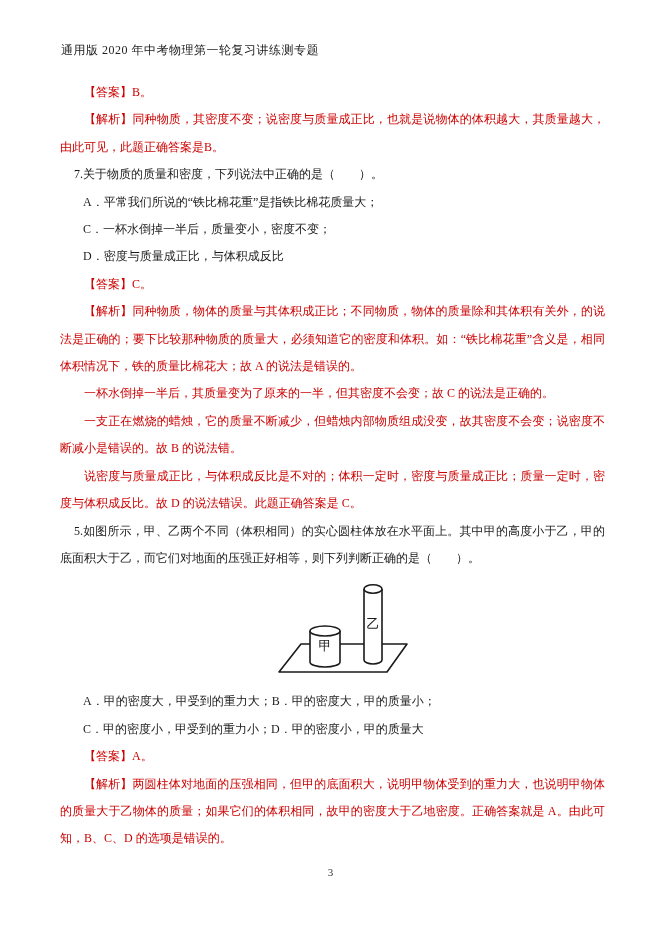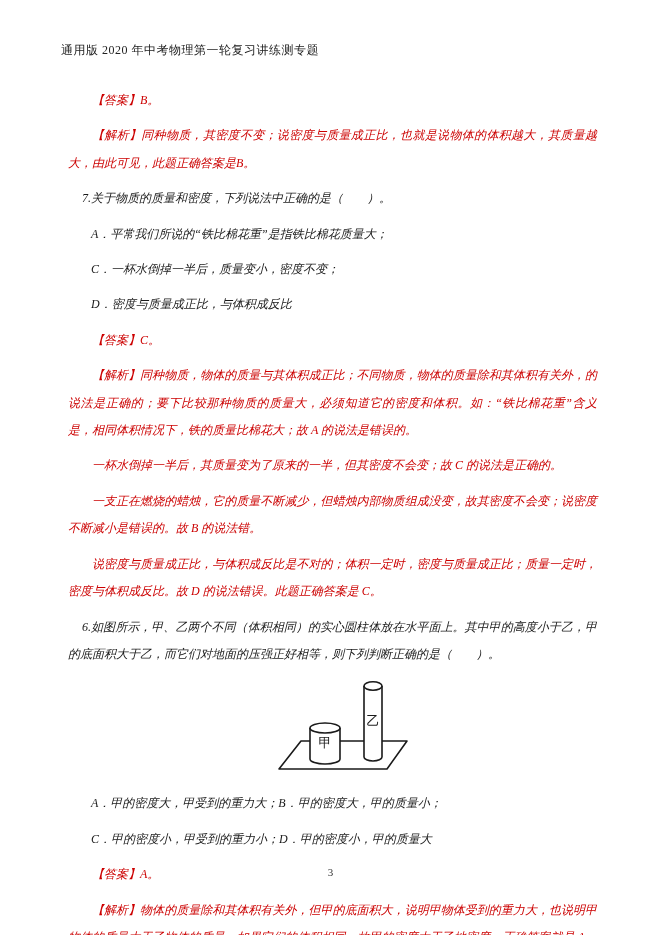--- a/index.html
+++ b/index.html
@@ -20,21 +20,21 @@
   }
   .content {
     position: absolute;
     left: 60px; top: 79px;
     width: 545px;
     font-size: 12px;
     line-height: 27.4px;
     color: #1a1a1a;
     text-align: justify;
   }
-  .content p { margin: 8px; font-style: italic; }
+  .content p { margin: 0; }
   .red { color: #cc0000; }
   .ind24 { text-indent: 24px; }
   .ind23 { text-indent: 23px; }
   .ind14 { text-indent: 14px; }
   .figure-wrap {
     margin: 7px 0 3px 200px;
     width: 185px; height: 106px;
     line-height: 0;
   }
   .figure-wrap svg { display: block; }
@@ -66,21 +66,21 @@
   <p class="ind23">A．平常我们所说的“铁比棉花重”是指铁比棉花质量大；</p>
   <p class="ind23">C．一杯水倒掉一半后，质量变小，密度不变；</p>
   <p class="ind23">D．密度与质量成正比，与体积成反比</p>
 
   <p class="red ind24">【答案】C。</p>
   <p class="red ind24">【解析】同种物质，物体的质量与其体积成正比；不同物质，物体的质量除和其体积有关外，的说法是正确的；要下比较那种物质的质量大，必须知道它的密度和体积。如：“铁比棉花重”含义是，相同体积情况下，铁的质量比棉花大；故 A 的说法是错误的。</p>
   <p class="red ind24">一杯水倒掉一半后，其质量变为了原来的一半，但其密度不会变；故 C 的说法是正确的。</p>
   <p class="red ind24">一支正在燃烧的蜡烛，它的质量不断减少，但蜡烛内部物质组成没变，故其密度不会变；说密度不断减小是错误的。故 B 的说法错。</p>
   <p class="red ind24">说密度与质量成正比，与体积成反比是不对的；体积一定时，密度与质量成正比；质量一定时，密度与体积成反比。故 D 的说法错误。此题正确答案是 C。</p>
 
-  <p class="ind14">6.如图所示，甲、乙两个不同（体积相同）的实心圆柱体放在水平面上。其中甲的高度小于乙，甲的底面积大于乙，而它们对地面的压强正好相等，则下列判断正确的是（　　）。</p>
+  <p class="ind14">5.如图所示，甲、乙两个不同（体积相同）的实心圆柱体放在水平面上。其中甲的高度小于乙，甲的底面积大于乙，而它们对地面的压强正好相等，则下列判断正确的是（　　）。</p>
 
   <div class="figure-wrap">
     <svg width="185" height="106" viewBox="0 0 185 106" xmlns="http://www.w3.org/2000/svg">
 
       <path d="M41,65 L147,65 L127,93 L19,93 Z" fill="#ffffff" stroke="#1a1a1a" stroke-width="1.6" stroke-linejoin="round"></path>
 
       <g>
         <path d="M104,10 L104,81 A9,4 0 0 0 122,81 L122,10" fill="#ffffff" stroke="#1a1a1a" stroke-width="1.6"></path>
         <ellipse cx="113" cy="10" rx="9" ry="4.2" fill="#ffffff" stroke="#1a1a1a" stroke-width="1.6"></ellipse>
         <text class="fig-label" x="113" y="49" text-anchor="middle">乙</text>
@@ -91,17 +91,17 @@
         <ellipse cx="65" cy="52" rx="15" ry="5" fill="#ffffff" stroke="#1a1a1a" stroke-width="1.6"></ellipse>
         <text class="fig-label" x="65" y="71" text-anchor="middle">甲</text>
       </g>
     </svg>
   </div>
 
   <p class="ind23">A．甲的密度大，甲受到的重力大；B．甲的密度大，甲的质量小；</p>
   <p class="ind23">C．甲的密度小，甲受到的重力小；D．甲的密度小，甲的质量大</p>
 
   <p class="red ind24">【答案】A。</p>
-  <p class="red ind24">【解析】物体的质量除和其体积有关外，但甲的底面积大，说明甲物体受到的重力大，也说明甲物体的质量大于乙物体的质量；如果它们的体积相同，故甲的密度大于乙地密度。正确答案就是 A。由此可知，B、C、D 的选项是错误的。</p>
+  <p class="red ind24">【解析】两圆柱体对地面的压强相同，但甲的底面积大，说明甲物体受到的重力大，也说明甲物体的质量大于乙物体的质量；如果它们的体积相同，故甲的密度大于乙地密度。正确答案就是 A。由此可知，B、C、D 的选项是错误的。</p>
 
 </div>
 
 <div class="page-footer">3</div>
 
 </body></html>

